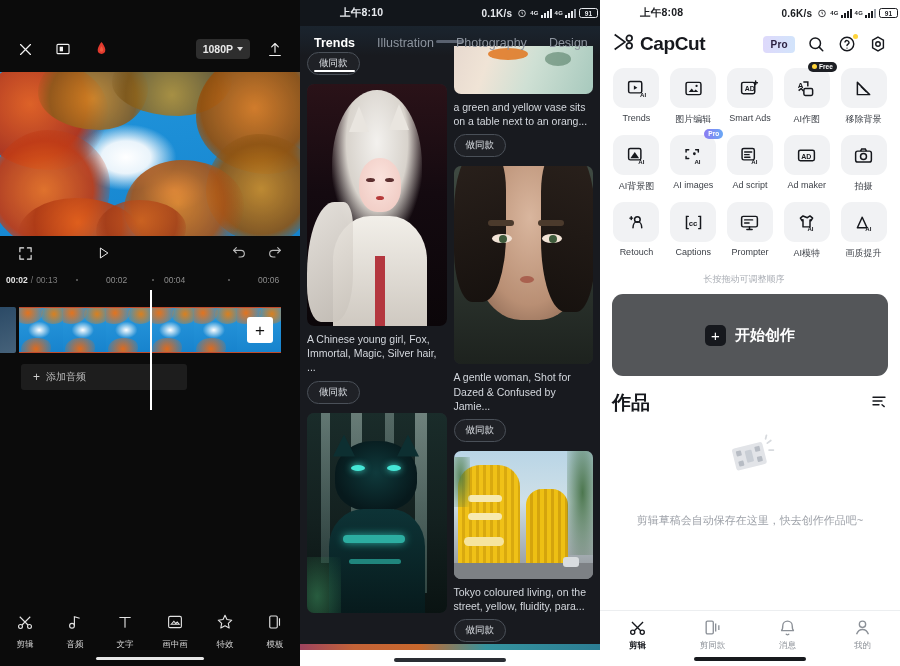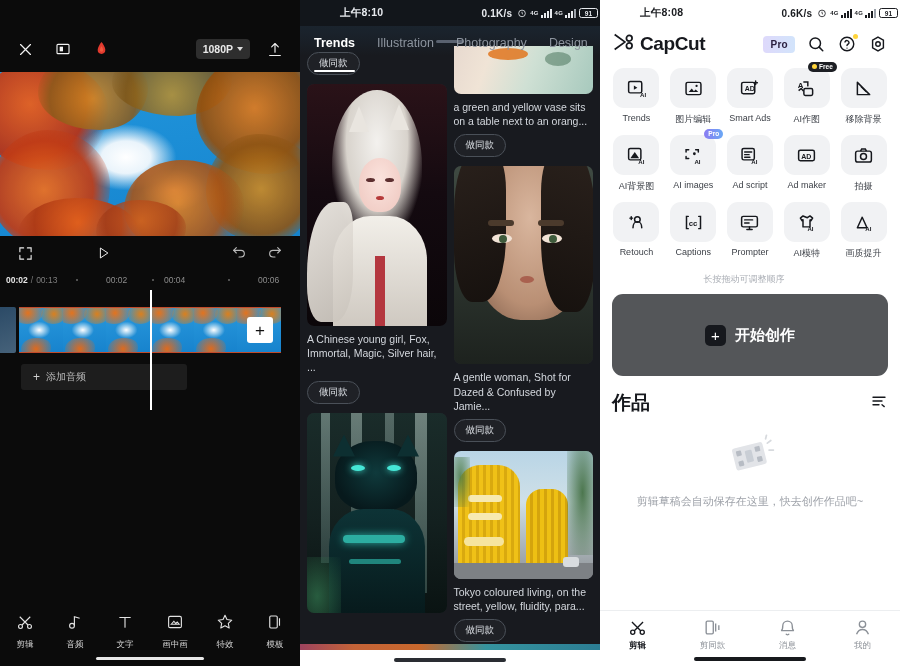--- a/index.html
+++ b/index.html
@@ -167,21 +167,21 @@
   .create-btn {
     margin: 0 12px; height: 82px; border-radius: 11px; background: #545659;
     display: flex; align-items: center; justify-content: center; gap: 9px;
   }
   .create-plus { width: 21px; height: 21px; border-radius: 5px; background: #16181d; color: #fff;
     display: flex; align-items: center; justify-content: center; font-size: 15px; line-height: 1; }
   .create-txt { color: #fff; font-size: 15px; font-weight: 600; }
   .works-head { display: flex; align-items: center; padding: 14px 12px 0 12px; }
   .works-title { font-size: 19px; font-weight: 700; }
   .empty { margin-top: 18px; display: flex; flex-direction: column; align-items: center; }
-  .empty-txt { font-size: 11px; color: #9ea2a9; text-align: center; line-height: 1.5; margin-top: 9px; padding: 0 26px; }
+  .empty-txt { font-size: 11px; color: #9ea2a9; text-align: center; line-height: 1.5; margin-top: 28px; padding: 0 26px; }
   .p3-nav {
     position: absolute; bottom: 0; left: 0; width: 300px; height: 56px; background: #fff;
     border-top: 1px solid #eceef0; display: flex; align-items: flex-start; padding-top: 7px;
   }
   .navitem { flex: 1; display: flex; flex-direction: column; align-items: center; gap: 3px; color: #8b9097; }
   .navitem.active { color: #16181d; }
   .navitem .lbl { font-size: 8.5px; }
   .navitem.active .lbl { font-weight: 700; }
   .p3-home { position: absolute; bottom: 5px; left: 50%; transform: translateX(-50%); width: 112px; height: 4px; border-radius: 3px; background: #17191d; }
 </style>

